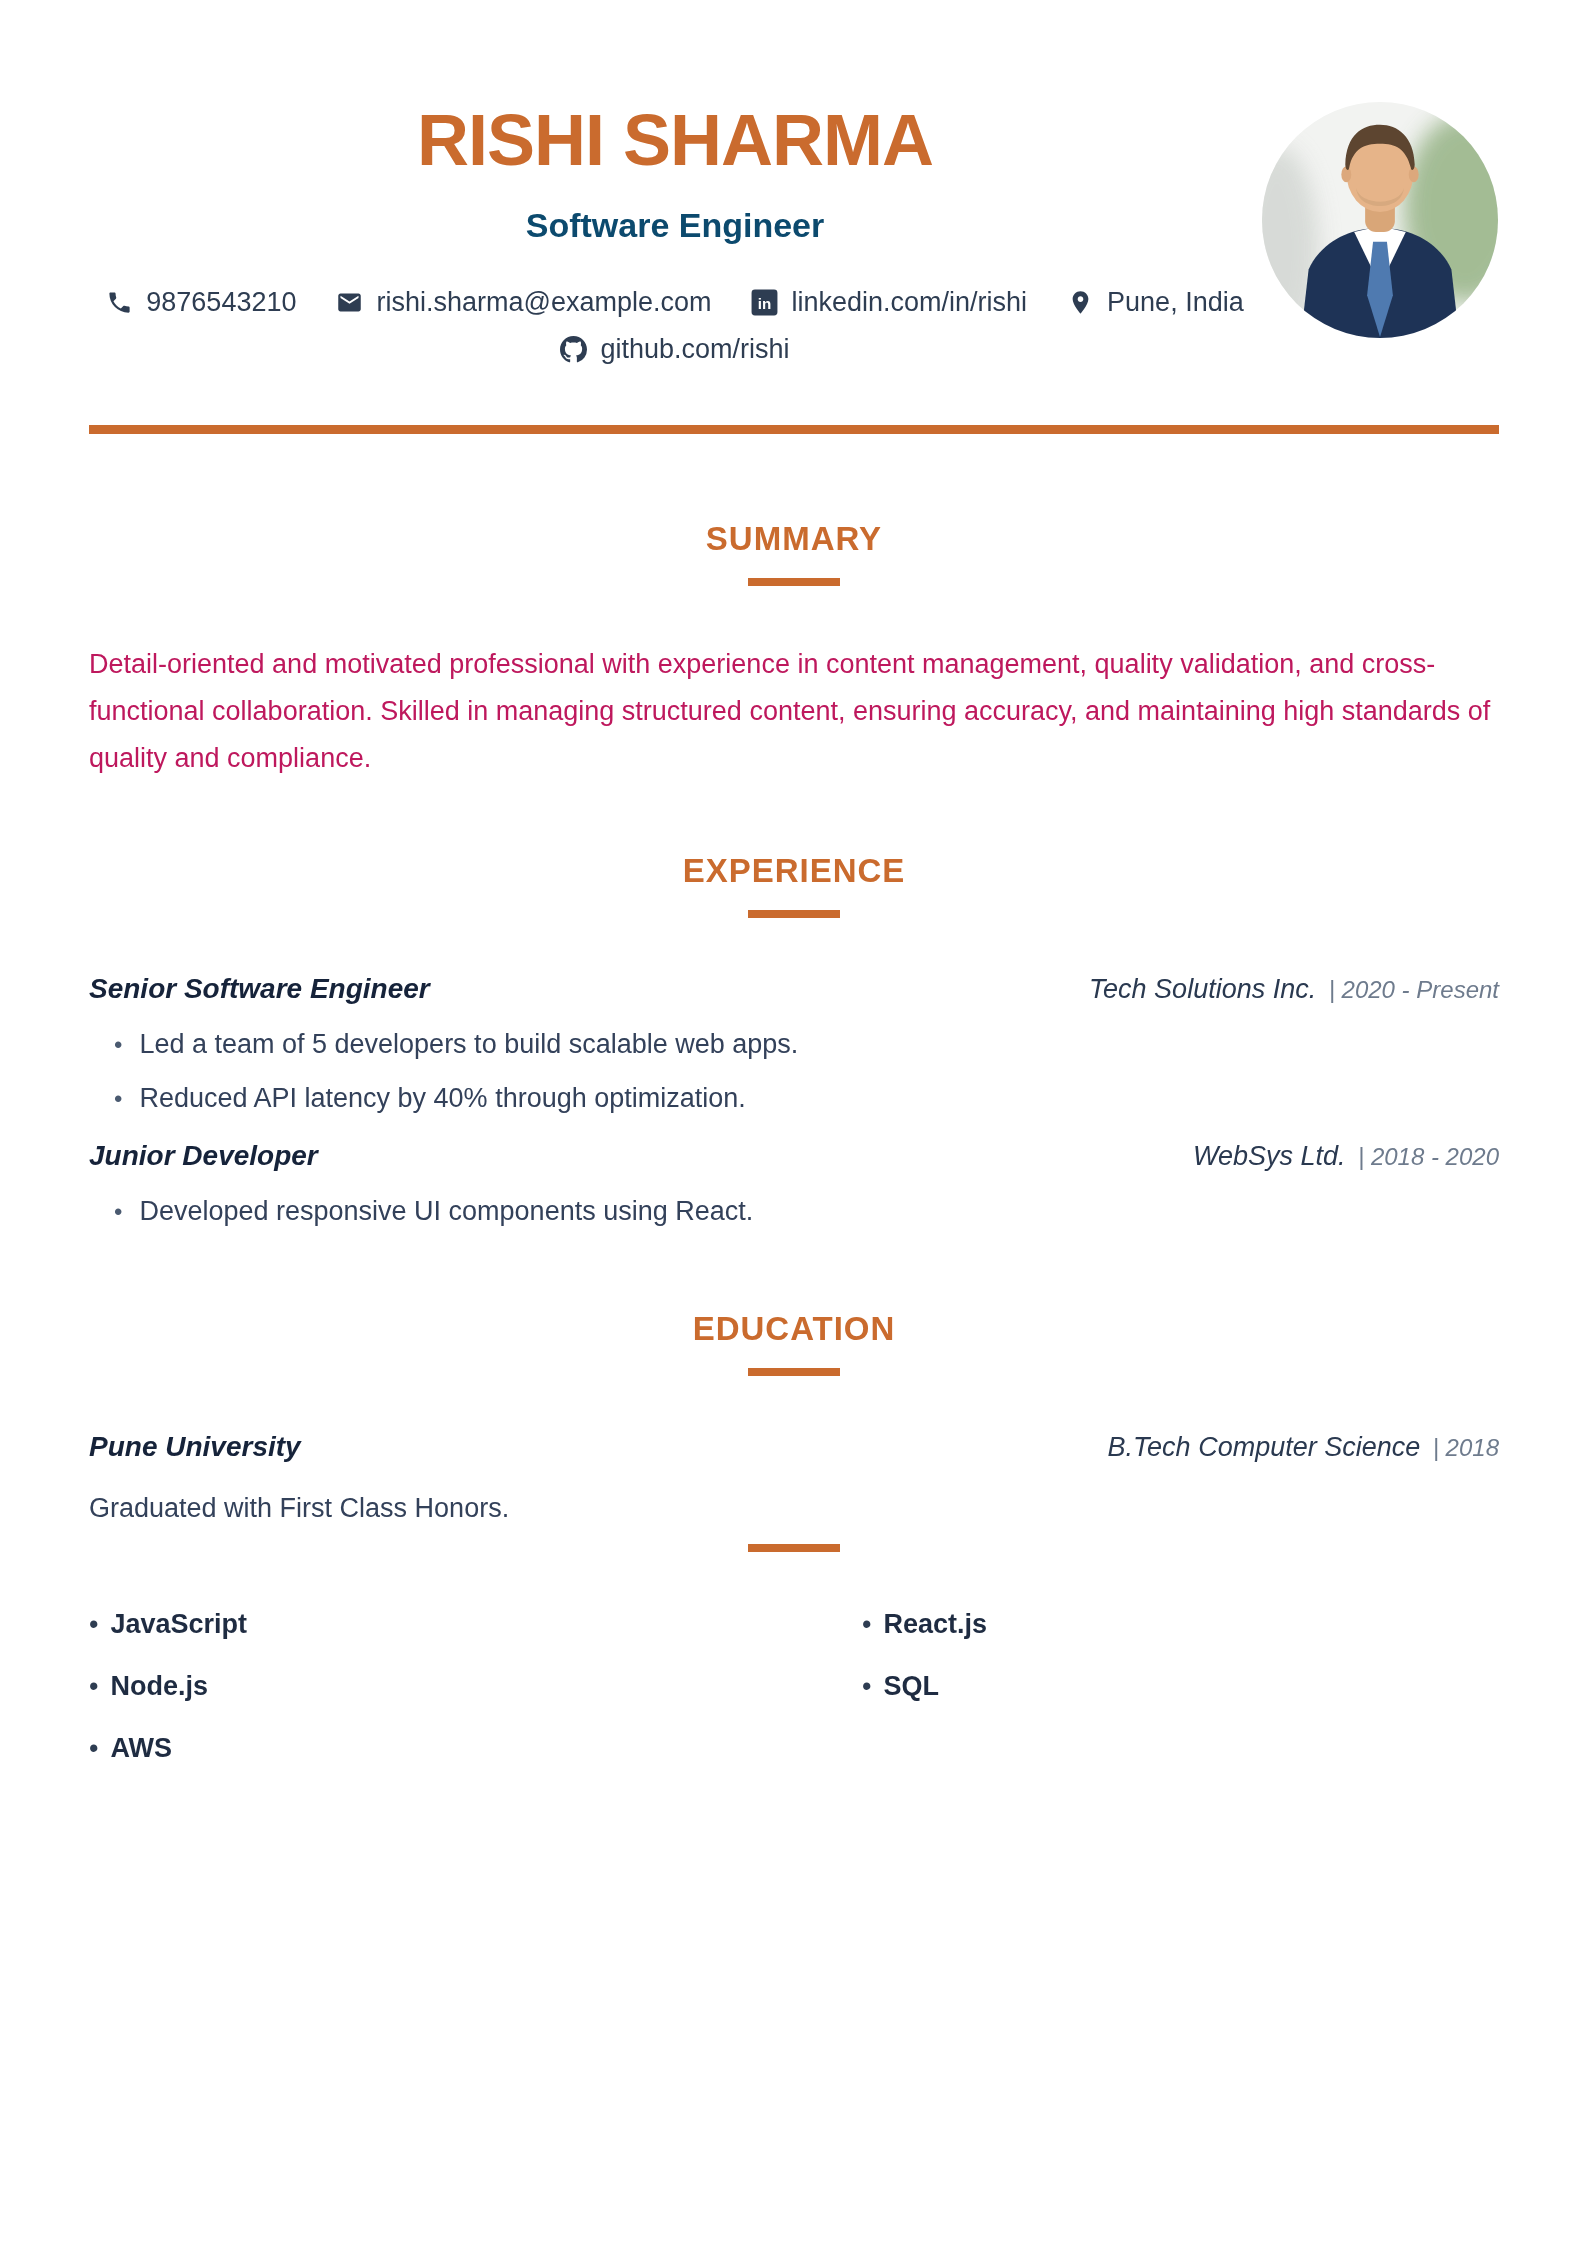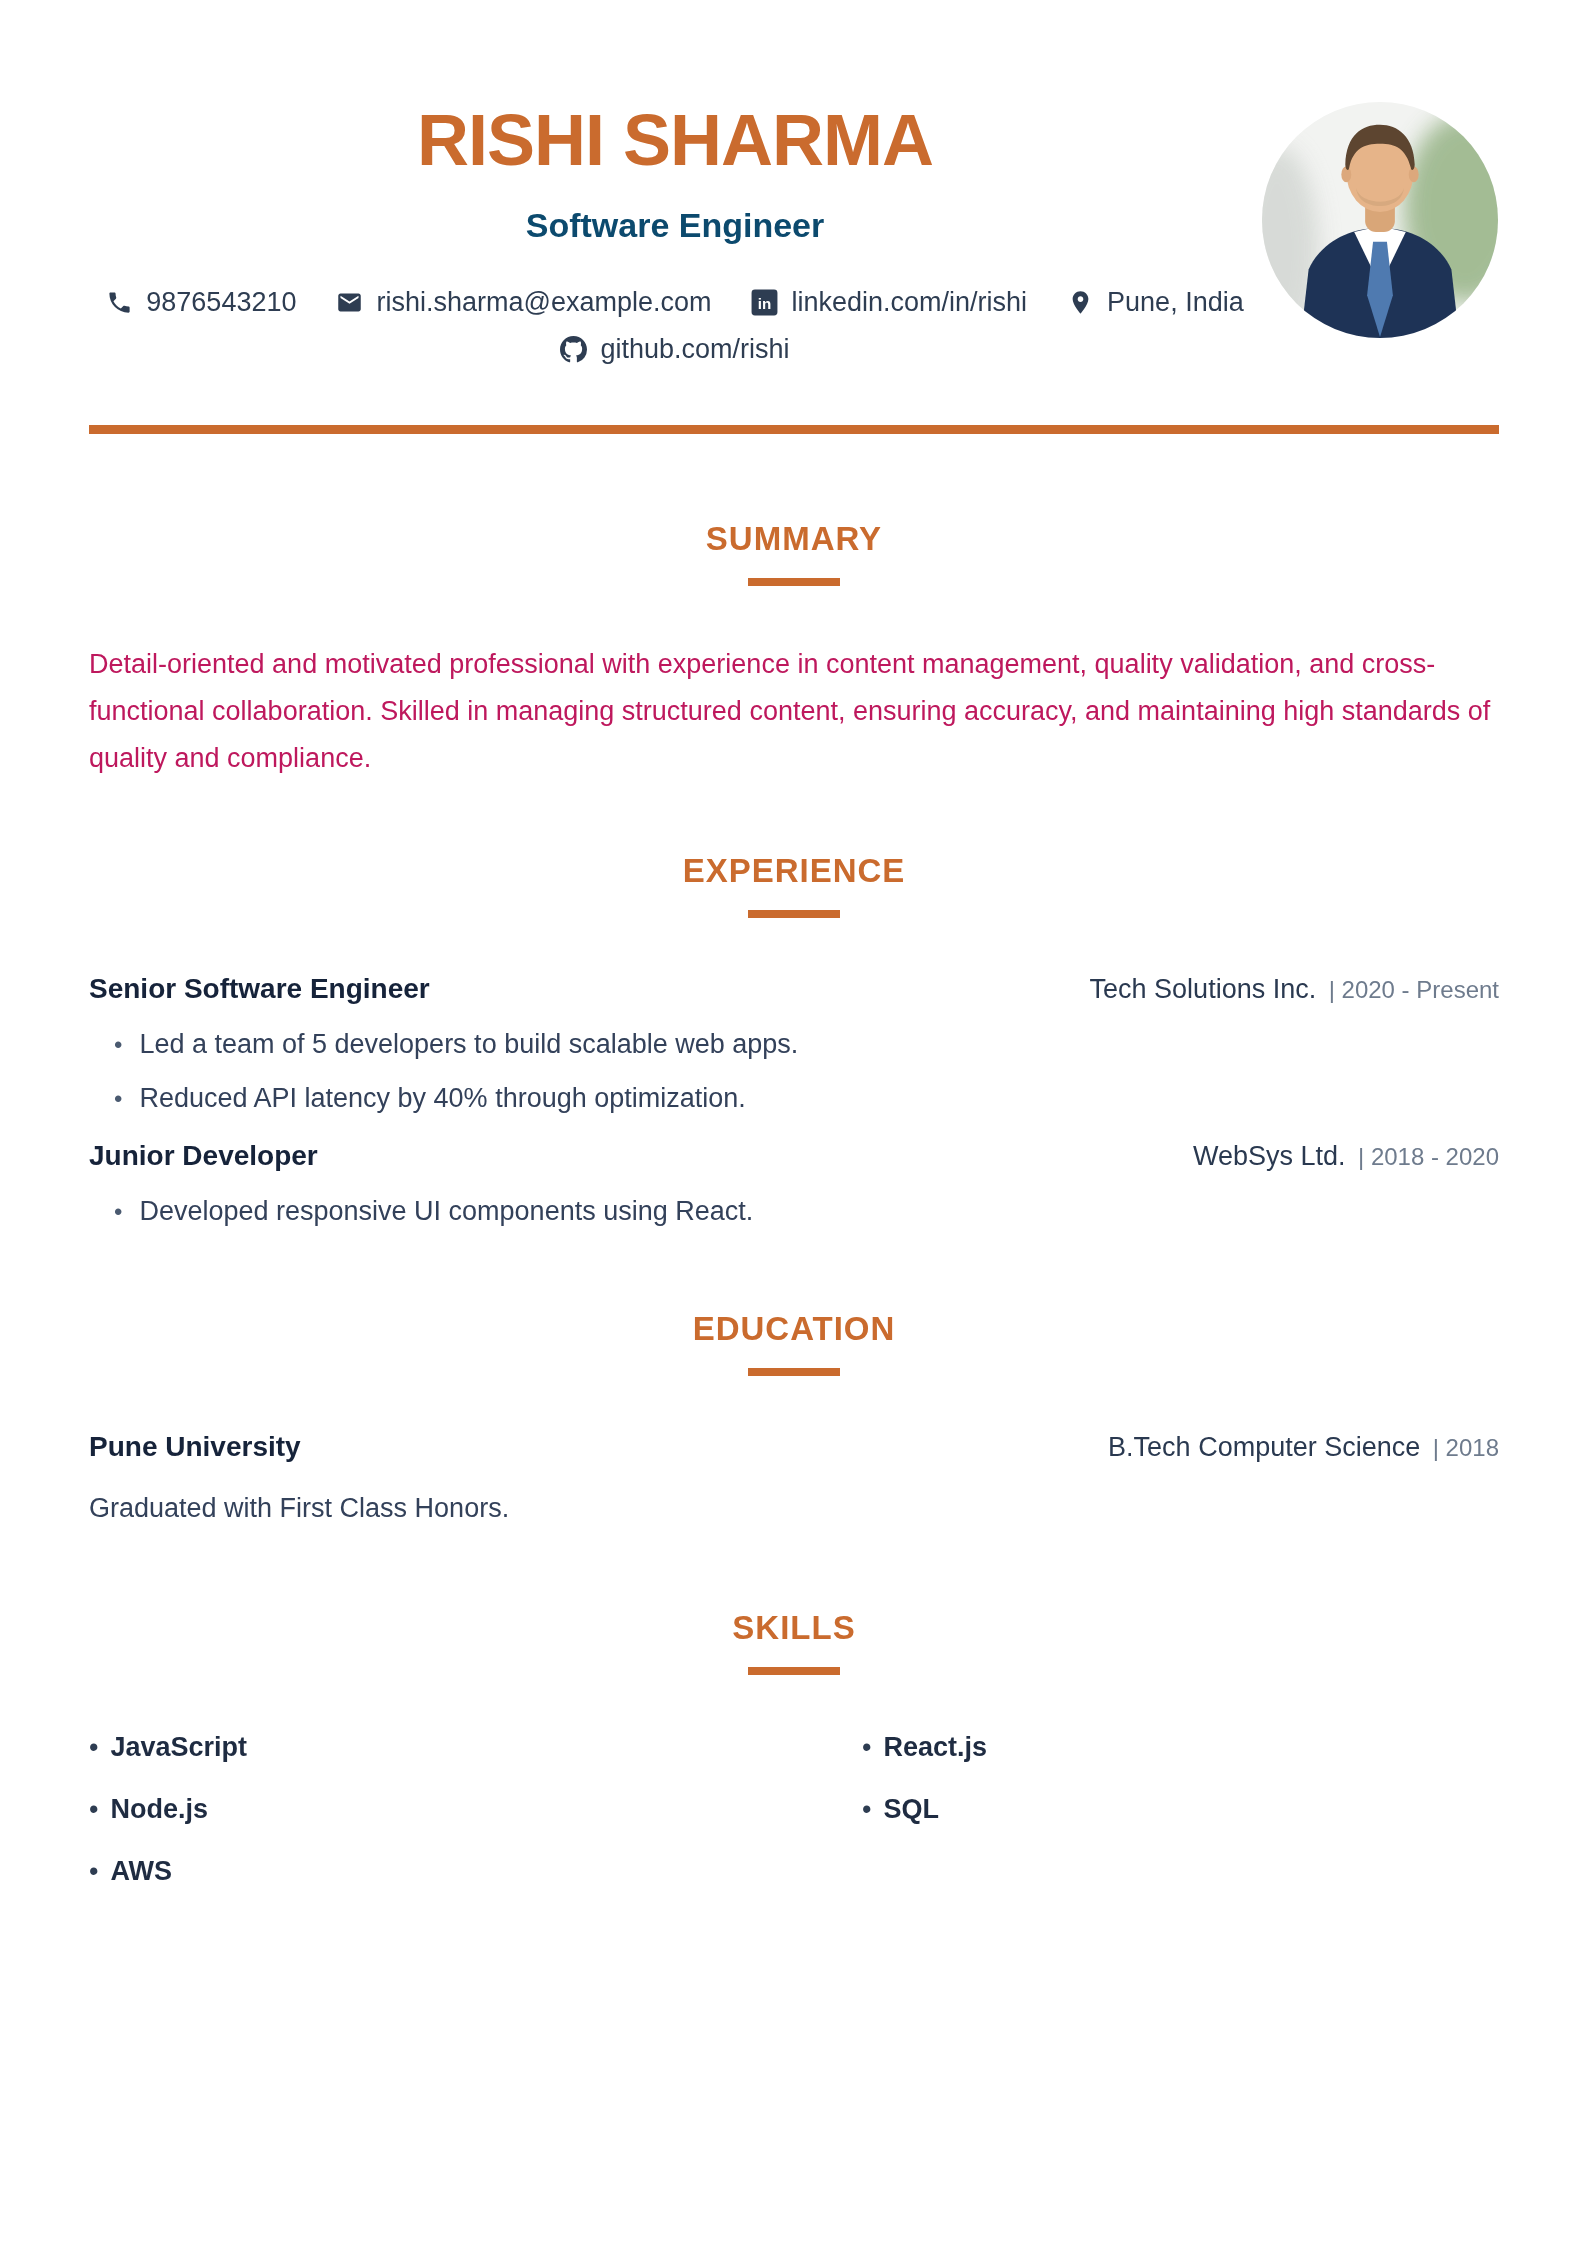--- a/index.html
+++ b/index.html
@@ -42,21 +42,21 @@
   .summary-text {
     margin-top:55px; font-size:27px; line-height:47px; color:#be185d;
   }
   .sec-experience .section-heading { margin-top:70px; }
   .sec-education .section-heading,
   .sec-skills .section-heading { margin-top:85px; }
 
   
   .entry { margin-top:55px; }
   .entry + .entry { margin-top:28px; }
-  .entry-row { display:flex; justify-content:space-between; align-items:baseline; gap:20px; }
+  .entry-row { display:flex; justify-content:space-between; align-items:baseline; gap:20px;font-style:italic; }
   .entry-role { font-size:28px; font-weight:bold; color:#16233A; }
   .entry-right { white-space:nowrap; }
   .entry-company { font-size:27px; color:#2A3950; }
   .entry-dates { font-size:24px; color:#6E7B8D; margin-left:8px; }
   ul.bullets { list-style:none; margin-top:26px; padding-left:25px; }
   ul.bullets li { font-size:27px; color:#33415A; line-height:27px; margin-bottom:27px; }
   ul.bullets li::before { content:"\2022"; color:#4A5A70; font-size:24px; margin-right:17px; }
   .edu-note { margin-top:30px; font-size:27px; color:#33415A; }
 
   
@@ -200,21 +200,20 @@
         <span class="entry-right">
           <span class="entry-company">B.Tech Computer Science</span>
           <span class="entry-dates">| 2018</span>
         </span>
       </div>
       <div class="edu-note">Graduated with First Class Honors.</div>
     </div>
   </section>
 
   <section class="sec-skills">
-    <div class="section-heading">SKILLS</div>
     <div class="heading-underline"></div>
 
     <ul class="skills-grid">
       <li>JavaScript</li>
       <li>React.js</li>
       <li>Node.js</li>
       <li>SQL</li>
       <li>AWS</li>
     </ul>
   </section>

